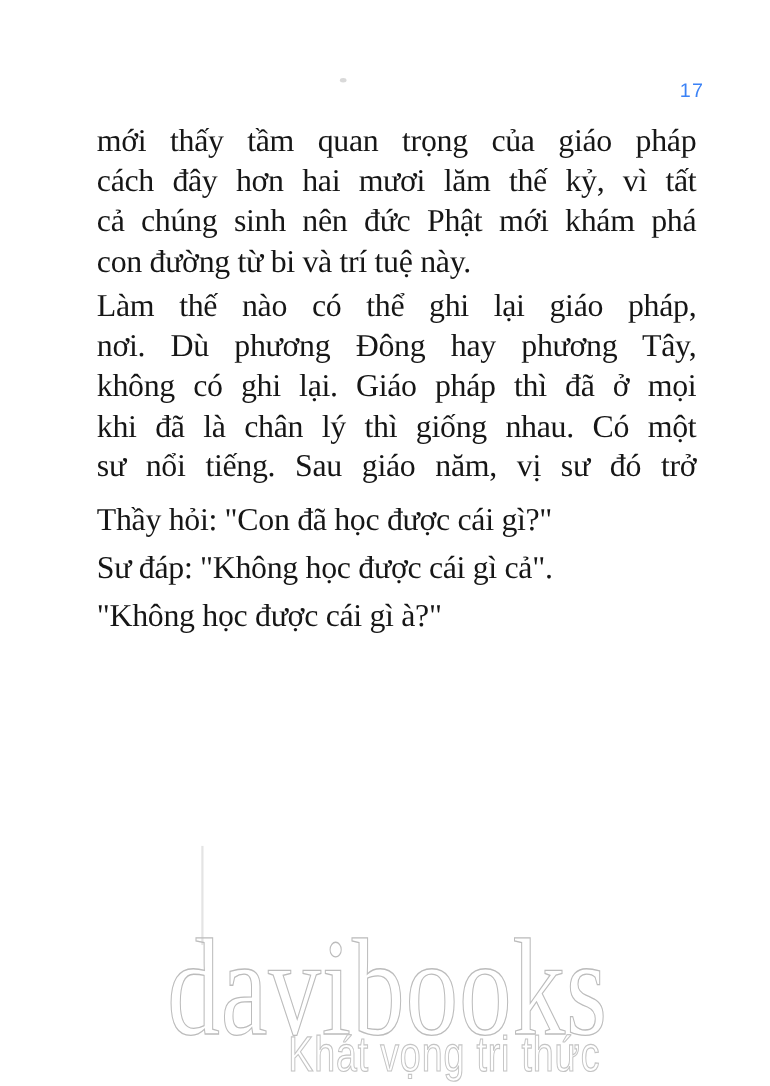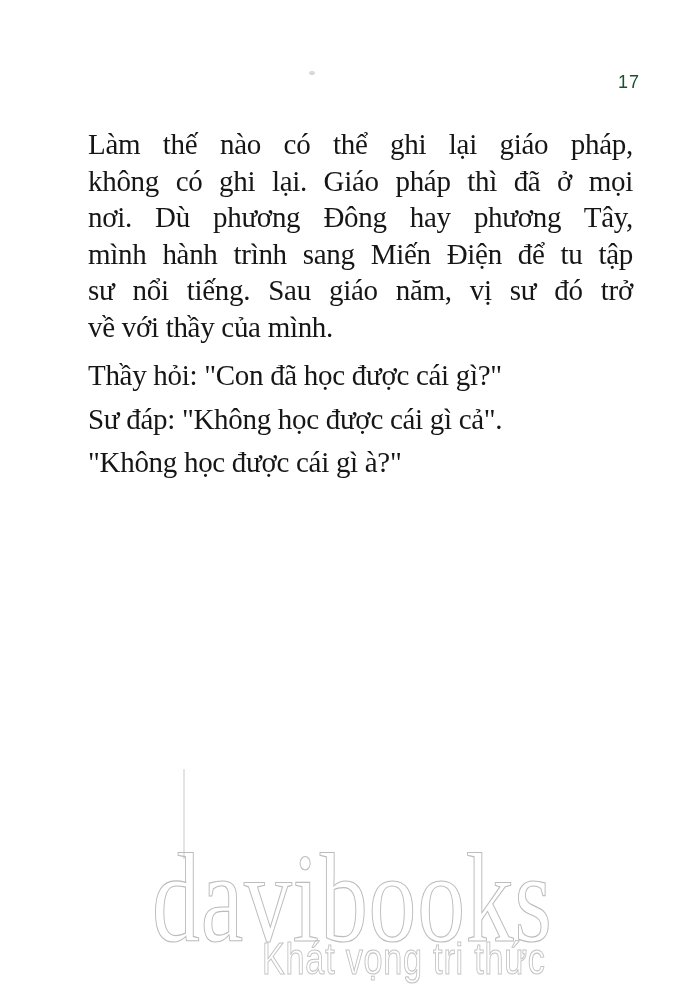--- a/index.html
+++ b/index.html
@@ -11,34 +11,34 @@
     overflow: hidden;
     font-family: "Liberation Serif", serif;
   }
   .pagenum {
     position: absolute;
     left: 618px;
     top: 72px;
     font-family: "Liberation Sans", sans-serif;
     font-size: 18px;
     letter-spacing: 1px;
-    color: #14532d;
+    color: #3b82f6;
   }
   .text-block {
     position: absolute;
     left: 88px;
     top: 110px;
     width: 545px;
     color: #161616;
     font-size: 29px;
     letter-spacing: -0.3px;
     line-height: 36.5px;
   }
   .para { margin: 0; }
-  .para.p2 { margin-top: 16px; }
+  .para.p2 { margin-top: 4px; }
   .line {
     text-align: justify;
     text-align-last: justify;
     white-space: normal;
   }
   .line.last {
     text-align: left;
     text-align-last: left;
   }
   .dialog {
@@ -97,28 +97,33 @@
 <body>
 
 <div class="page">
 
   <div class="pagenum">17</div>
 
   <div class="artifact-dot"></div>
 
   <div class="text-block">
 
+    <div class="para">
+      <div class="line">mới thấy tầm quan trọng của giáo pháp</div>
+      <div class="line">cách đây hơn hai mươi lăm thế kỷ, vì tất</div>
+      <div class="line">cả chúng sinh nên đức Phật mới khám phá</div>
+      <div class="line last">con đường từ bi và trí tuệ này.</div>
+    </div>
 
     <div class="para p2">
       <div class="line">Làm thế nào có thể ghi lại giáo pháp,</div>
+      <div class="line">nơi. Dù phương Đông hay phương Tây,</div>
       <div class="line">không có ghi lại. Giáo pháp thì đã ở mọi</div>
-      <div class="line">nơi. Dù phương Đông hay phương Tây,</div>
-      <div class="line">mình hành trình sang Miến Điện để tu tập</div>
+      <div class="line">khi đã là chân lý thì giống nhau. Có một</div>
       <div class="line">sư nổi tiếng. Sau giáo năm, vị sư đó trở</div>
-      <div class="line last">về với thầy của mình.</div>
     </div>
 
     <div class="dialog first">Thầy hỏi: "Con đã học được cái gì?"</div>
     <div class="dialog">Sư đáp: "Không học được cái gì cả".</div>
     <div class="dialog">"Không học được cái gì à?"</div>
 
   </div>
 
   <div class="artifact-line"></div>
 

